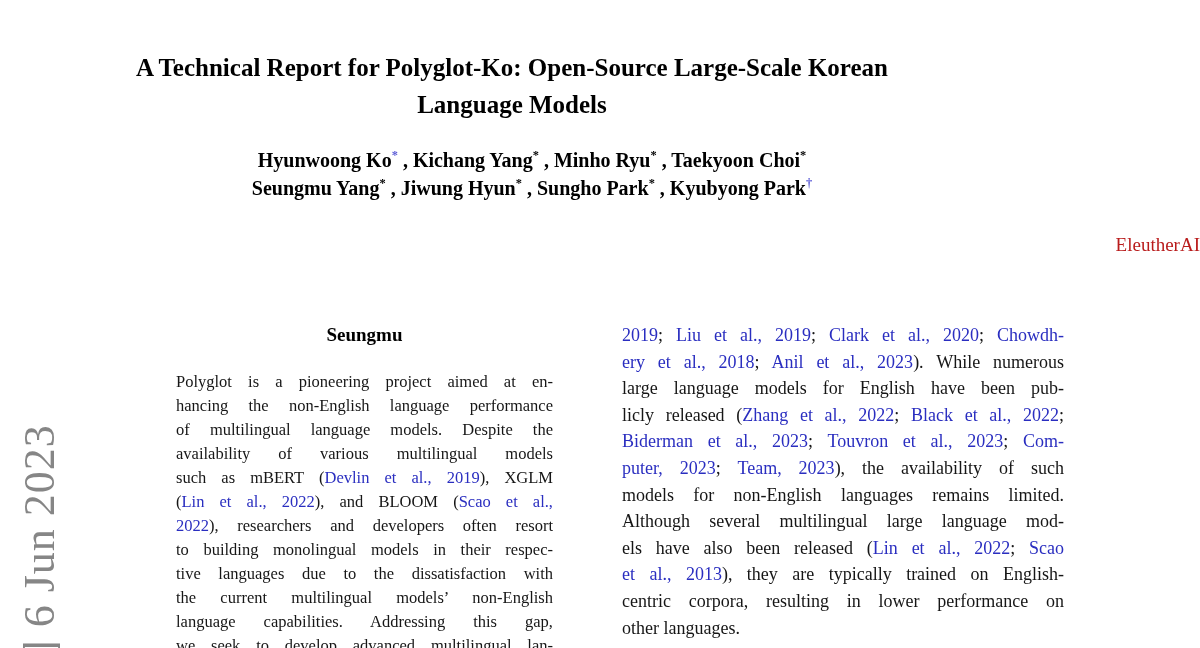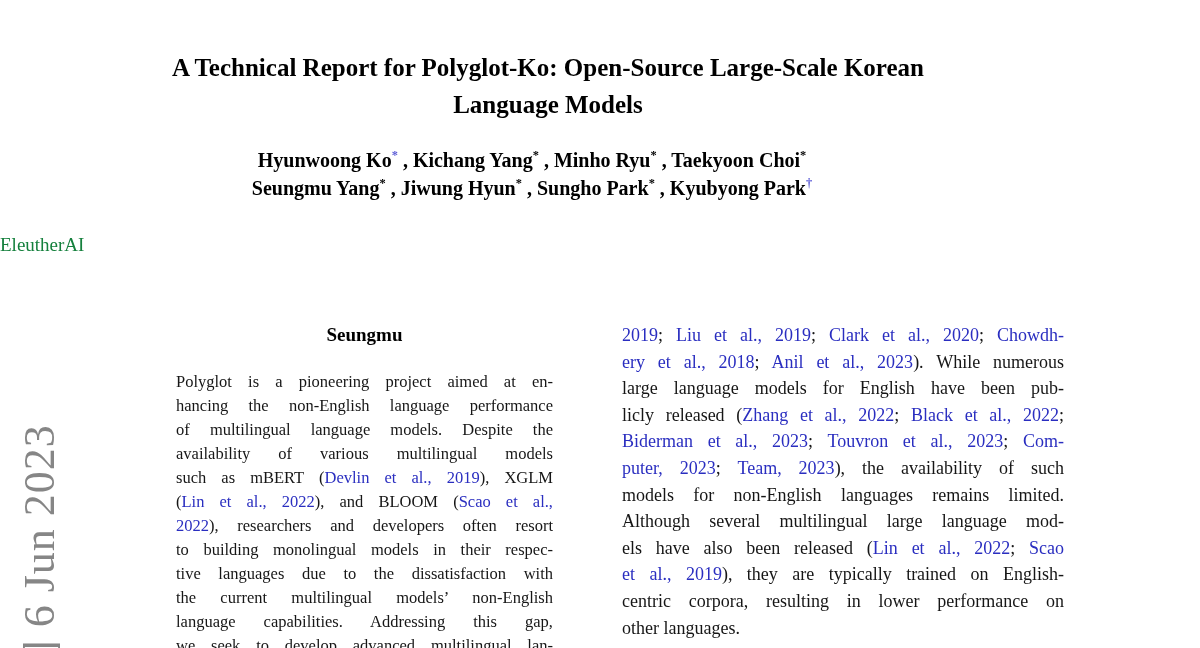--- a/index.html
+++ b/index.html
@@ -10,31 +10,31 @@
     color: #161616;
     position: relative;
     overflow: hidden;
   }
   .page { position: absolute; inset: 0; }
 
   
   .title {
     position: absolute; top: 49px; left: 0; width: 1024px;
     text-align: center; font-weight: bold; font-size: 25px;
-    line-height: 37px; color: #000; padding-left: 36px;
+    line-height: 37px; color: #000;
   }
   .authors {
     position: absolute; top: 146px; left: 0; width: 1064px;
     text-align: center; font-weight: bold; font-size: 20px;
     line-height: 28px; color: #000;
   }
   .authors .tline { text-align: center; text-align-last: center; }
   .affiliation {
     position: absolute; top: 234px; left: 0; width: 1200px;
-    text-align: left; font-size: 19px; color: #15803d;
+    text-align: right; font-size: 19px; color: #b91c1c;
   }
 
   
   .arxiv-stamp {
     position: absolute; left: 14px; top: 655px;
     transform: rotate(-90deg); transform-origin: 0 0;
     white-space: nowrap;
     font-size: 44px; letter-spacing: 1px;
     color: var(--stamp_gray, #868686);
   }
@@ -100,18 +100,18 @@
   <div class="right-column">
       <div class="tline"><span class="cite">2019</span><span>; </span><span class="cite">Liu et al., 2019</span><span>; </span><span class="cite">Clark et al., 2020</span><span>; </span><span class="cite">Chowdh-</span></div>
       <div class="tline"><span class="cite">ery et al., 2018</span><span>; </span><span class="cite">Anil et al., 2023</span><span>).  While numerous</span></div>
       <div class="tline"><span>large language models for English have been pub-</span></div>
       <div class="tline"><span>licly released (</span><span class="cite">Zhang et al., 2022</span><span>; </span><span class="cite">Black et al., 2022</span><span>;</span></div>
       <div class="tline"><span class="cite">Biderman et al., 2023</span><span>; </span><span class="cite">Touvron et al., 2023</span><span>; </span><span class="cite">Com-</span></div>
       <div class="tline"><span class="cite">puter, 2023</span><span>; </span><span class="cite">Team, 2023</span><span>), the availability of such</span></div>
       <div class="tline"><span>models for non-English languages remains limited.</span></div>
       <div class="tline"><span>Although several multilingual large language mod-</span></div>
       <div class="tline"><span>els have also been released (</span><span class="cite">Lin et al., 2022</span><span>; </span><span class="cite">Scao</span></div>
-      <div class="tline"><span class="cite">et al., 2019</span><span>), they are typically trained on English-</span></div>
+      <div class="tline"><span class="cite">et al., 2013</span><span>), they are typically trained on English-</span></div>
       <div class="tline"><span>centric corpora, resulting in lower performance on</span></div>
       <div class="tline nojust"><span>other languages.</span></div>
     </div>
 
 </div>
 
 </body></html>

